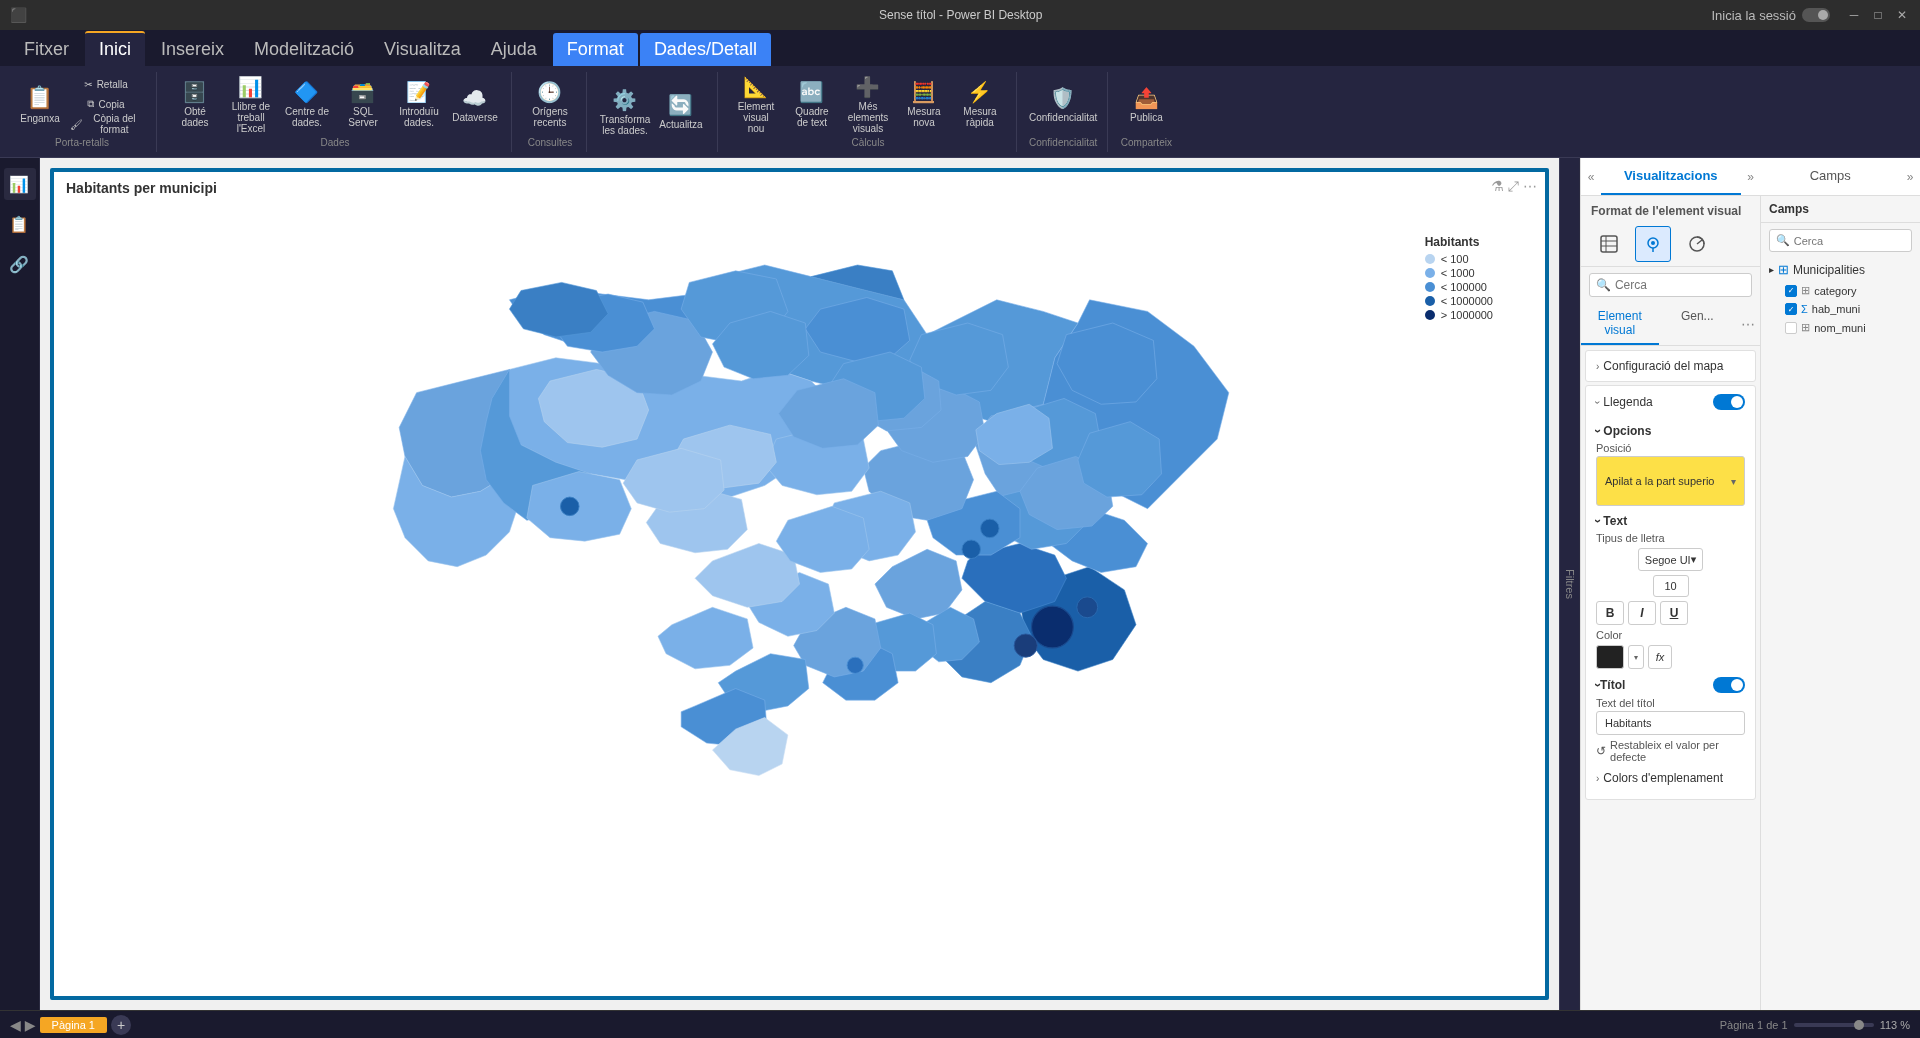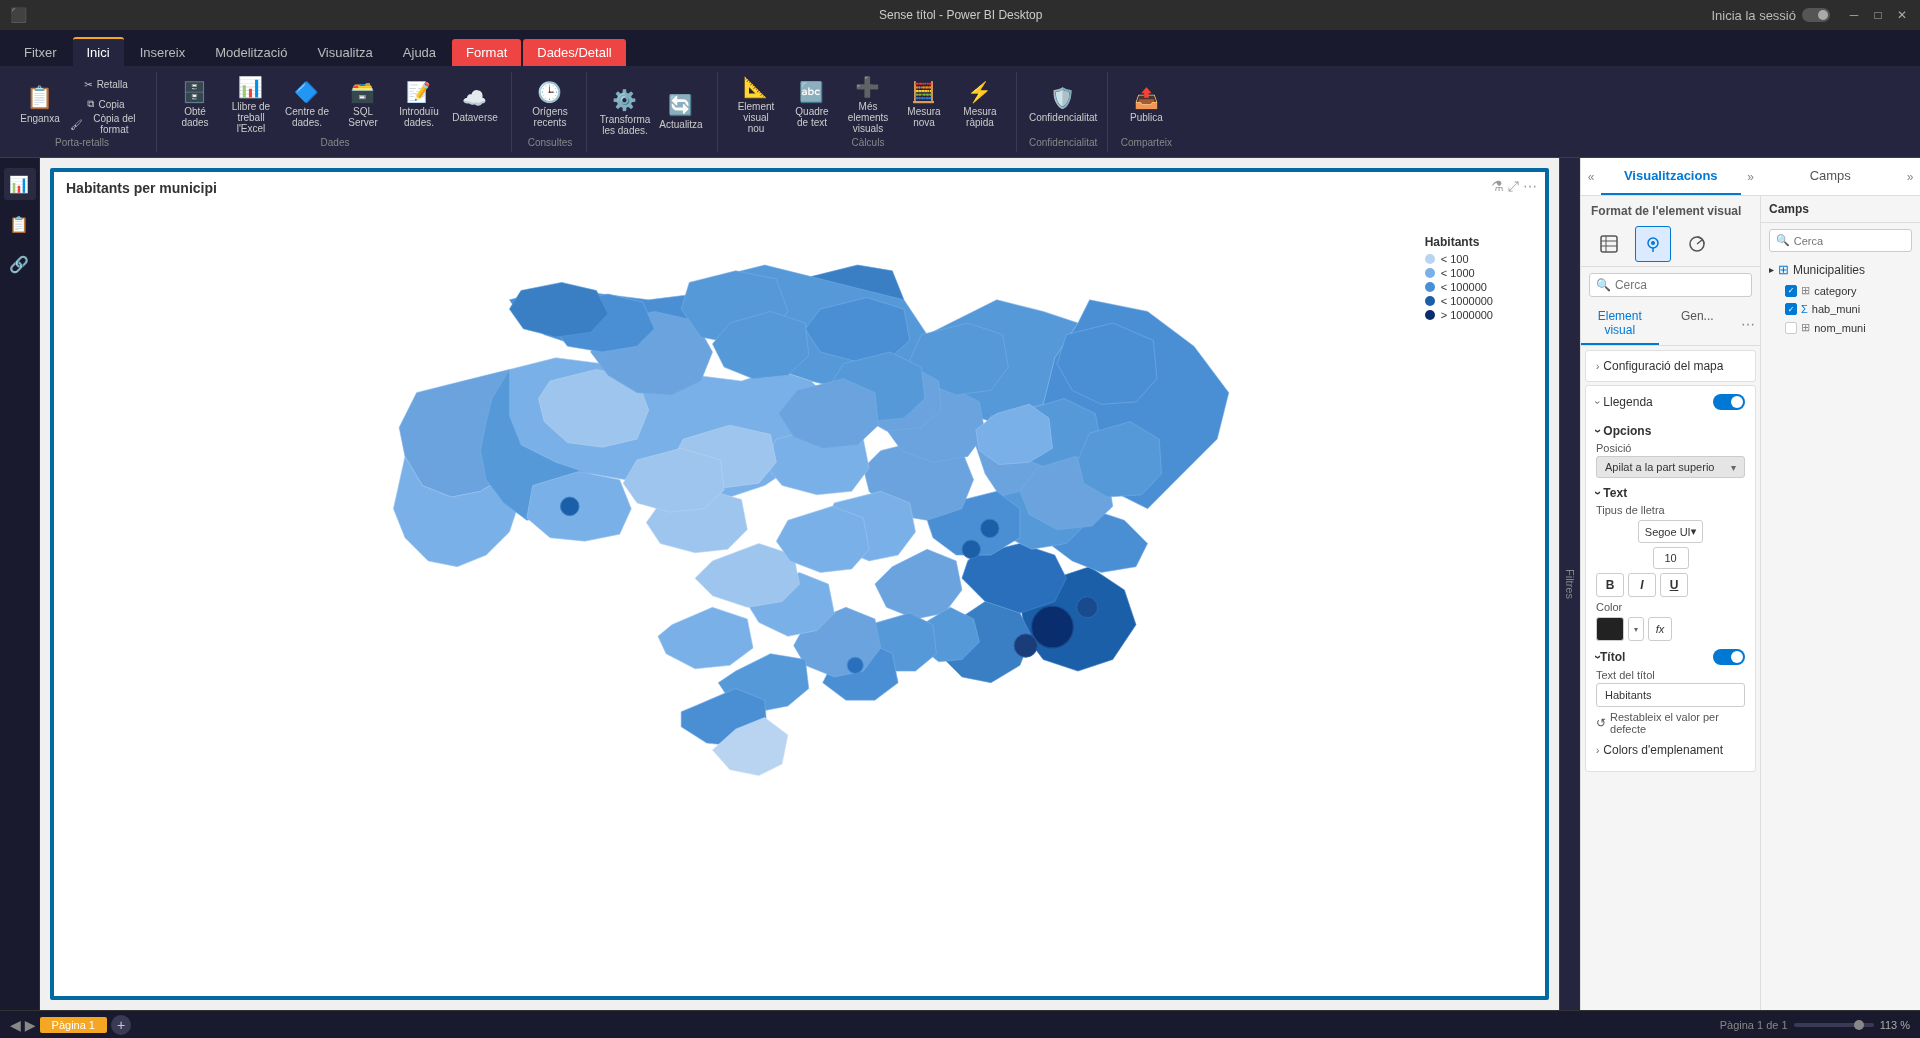--- a/index.html
+++ b/index.html
@@ -32,33 +32,33 @@
     .ribbon-tabs {
       height: 36px;
       background: #1a1a2e;
       display: flex;
       align-items: flex-end;
       padding-left: 10px;
       gap: 2px;
     }
     .ribbon-tab {
       padding: 6px 14px;
-      font-size: 13px;
+      font-size: 18px;
       color: #bbb;
       cursor: pointer;
       border-top-left-radius: 3px;
       border-top-right-radius: 3px;
     }
     .ribbon-tab.active {
       background: #252540;
       color: #fff;
       border-top: 2px solid #f5a623;
     }
     .ribbon-tab.highlight {
-      background: #ef4444;
+      background: #3b82f6;
       color: #fff;
     }
     .ribbon-content {
       height: 92px;
       background: #252540;
       display: flex;
       align-items: center;
       padding: 4px 8px;
       gap: 2px;
       border-bottom: 1px solid #3a3a55;
@@ -378,24 +378,24 @@
       right: 2px;
     }
 
     .format-label { font-size: 11px; color: #555; margin: 4px 0 2px; }
     .format-dropdown {
       display: flex;
       align-items: center;
       justify-content: space-between;
       border: 1px solid #ccc;
       border-radius: 3px;
-      padding: 4px 8px;
+      padding: 18px 8px;
       font-size: 11px;
       color: #333;
-      background: #e5e5e5;
+      background: #fde047;
       cursor: pointer;
     }
     .format-dropdown .arrow { font-size: 10px; color: #666; }
     .font-row {
       display: flex;
       gap: 4px;
       align-items: center;
       margin: 4px 0;
       flex-direction: column;
     }

